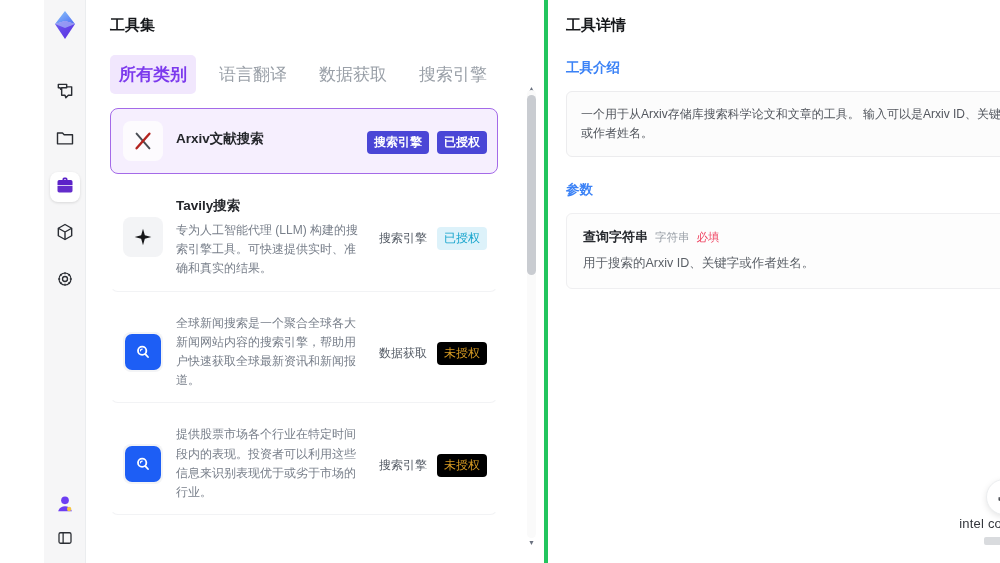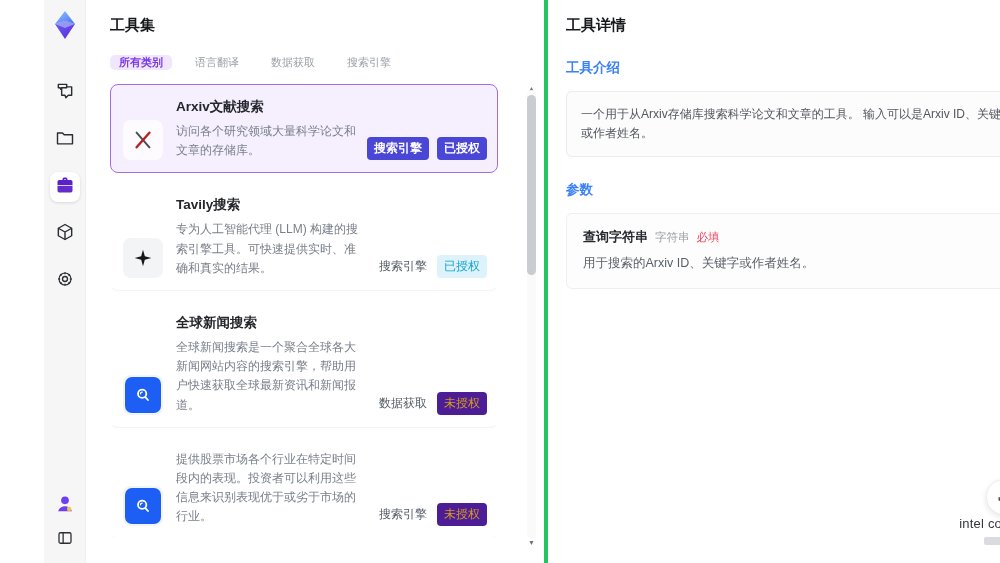--- a/index.html
+++ b/index.html
@@ -14,42 +14,42 @@
   .rail-btn { width:30px; height:30px; display:flex; align-items:center; justify-content:center;
               margin-bottom:17px; border-radius:8px; cursor:pointer; }
   .rail-btn.active { background:#fff; box-shadow:0 1px 3px rgba(0,0,0,.12); }
   .rail-spacer { flex:1; }
   .rail-bottom { display:flex; flex-direction:column; align-items:center; gap:10px; }
 
   
   .list-panel { width:458px; flex:0 0 458px; position:relative; padding:16px 24px 0 24px; background:#fff; }
   .panel-title { font-size:15px; font-weight:bold; color:#17191c; margin-bottom:20px; }
   .tabs { display:flex; align-items:center; gap:14px; margin-bottom:14px; }
-  .tab { font-size:11px; color:#9aa0a8; padding:0 9px; border-radius:5px; cursor:pointer; white-space:nowrap; }
+  .tab { font-size:17px; color:#9aa0a8; padding:8px 9px; border-radius:5px; cursor:pointer; white-space:nowrap; }
   .tab.active { color:#7c3aed; background:#f1e7fd; font-weight:bold; }
 
   .tool-list { height:453px; overflow:hidden; padding-right:22px; }
-  .tool-card { display:flex; align-items:flex-end; padding:12px 10px 12px 12px; background:#fff;
+  .tool-card { display:flex; align-items:center; padding:12px 10px 12px 12px; background:#fff;
                border:1px solid transparent; border-bottom:1px solid #f2f3f5; border-radius:8px;
                margin-bottom:9px; cursor:pointer; }
   .tool-card.selected { background:#f6effe; border:1px solid #a46ae8; }
   .tool-icon { width:40px; height:40px; border-radius:8px; background:#f3f4f6; flex:0 0 40px;
                display:flex; align-items:center; justify-content:center; margin-right:13px; }
   .tool-card.selected .tool-icon { background:#fdfbfe; }
   .tool-icon .bluebox { width:36px; height:36px; border-radius:7px; background:#1d5ef5;
                display:flex; align-items:center; justify-content:center; }
   .tool-main { flex:1; min-width:0; }
   .tool-name { font-size:13.5px; font-weight:bold; color:#24262b; margin:1px 0 6px; }
   .tool-desc { font-size:12px; color:#787f8a; line-height:1.6; }
   .tool-badges { display:flex; align-items:center; gap:8px; margin-left:10px; flex:0 0 auto; padding-top:3px; }
   .badge { font-size:12px; border-radius:4px; padding:3px 7px; white-space:nowrap; }
   .badge.cat-solid, .badge.auth-solid { background:#4a46d6; color:#fff; font-weight:bold; }
   .badge.cat-plain { background:transparent; color:#555c66; padding:3px 2px; }
   .badge.auth-ok { background:#ddf2fa; color:#15a4cc; }
-  .badge.auth-no { background:#4c1d95; color:#d79b23; }
+  .badge.auth-no { background:#000000; color:#d79b23; }
 
   
   .scrollbar { position:absolute; top:90px; right:8px; width:9px; height:448px; }
   .sb-track { position:absolute; inset:0; background:#fafafa; border-radius:5px; }
   .sb-thumb { position:absolute; top:5px; left:0; width:9px; height:180px; background:#c9ccd1; border-radius:5px; }
   .sb-arrow { position:absolute; left:1px; font-size:7px; color:#6b7280; line-height:7px; }
   .sb-arrow.up { top:-5px; } .sb-arrow.down { bottom:-8px; }
 
   
   .detail-panel { flex:1; border-left:4px solid #22c55e; position:relative; padding:16px 16px 0 18px; background:#fff; }
@@ -169,21 +169,20 @@
 
       <div class="tool-card selected">
         <div class="tool-icon">
           <svg width="22" height="22" viewBox="0 0 24 24" fill="none" stroke-linecap="round">
             <path d="M5 4l14 16" stroke="#4a4e55" stroke-width="2.2"></path>
             <path d="M19 4L5 20" stroke="#b3231f" stroke-width="2.6"></path>
           </svg>
         </div>
         <div class="tool-main">
           <div class="tool-name">Arxiv文献搜索</div>
-          <div class="tool-desc">访问各个研究领域大量科学论文和文章的存储库。</div>
         </div>
         <div class="tool-badges">
           <span class="badge cat-solid">搜索引擎</span>
           <span class="badge auth-solid">已授权</span>
         </div>
       </div>
 
       <div class="tool-card">
         <div class="tool-icon">
           <svg width="20" height="20" viewBox="0 0 24 24" fill="#17181a">
@@ -204,21 +203,20 @@
         <div class="tool-icon">
           <div class="bluebox">
             <svg width="20" height="20" viewBox="0 0 24 24" fill="none" stroke="#fff" stroke-width="2.2" stroke-linecap="round">
               <circle cx="11" cy="10.5" r="5"></circle>
                 <path d="M11 8.5a2 2 0 0 0-2 2" stroke-width="1.6"></path>
                 <path d="M14.8 14.5l3.2 3.5"></path>
             </svg>
           </div>
         </div>
         <div class="tool-main">
-          <div class="tool-name">全球新闻搜索</div>
           <div class="tool-desc">全球新闻搜索是一个聚合全球各大新闻网站内容的搜索引擎，帮助用户快速获取全球最新资讯和新闻报道。</div>
         </div>
         <div class="tool-badges">
           <span class="badge cat-plain">数据获取</span>
           <span class="badge auth-no">未授权</span>
         </div>
       </div>
 
       <div class="tool-card">
         <div class="tool-icon">

